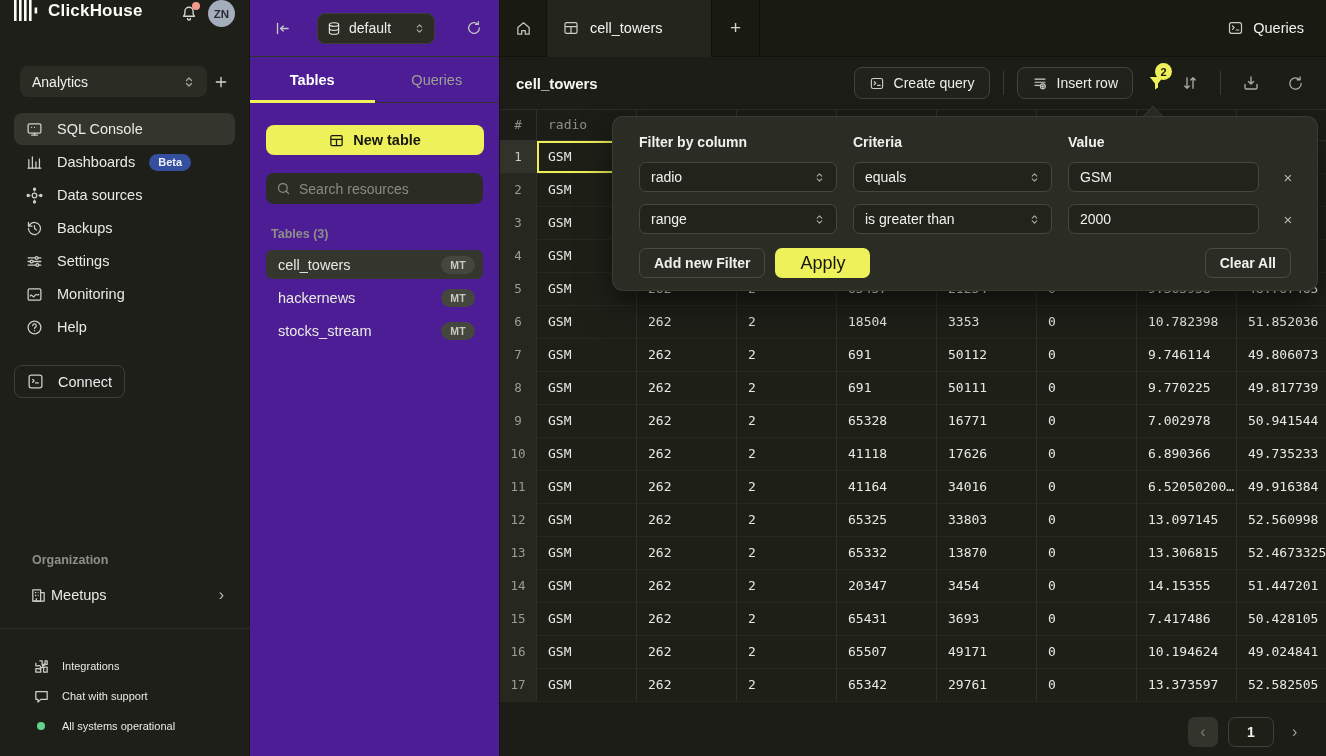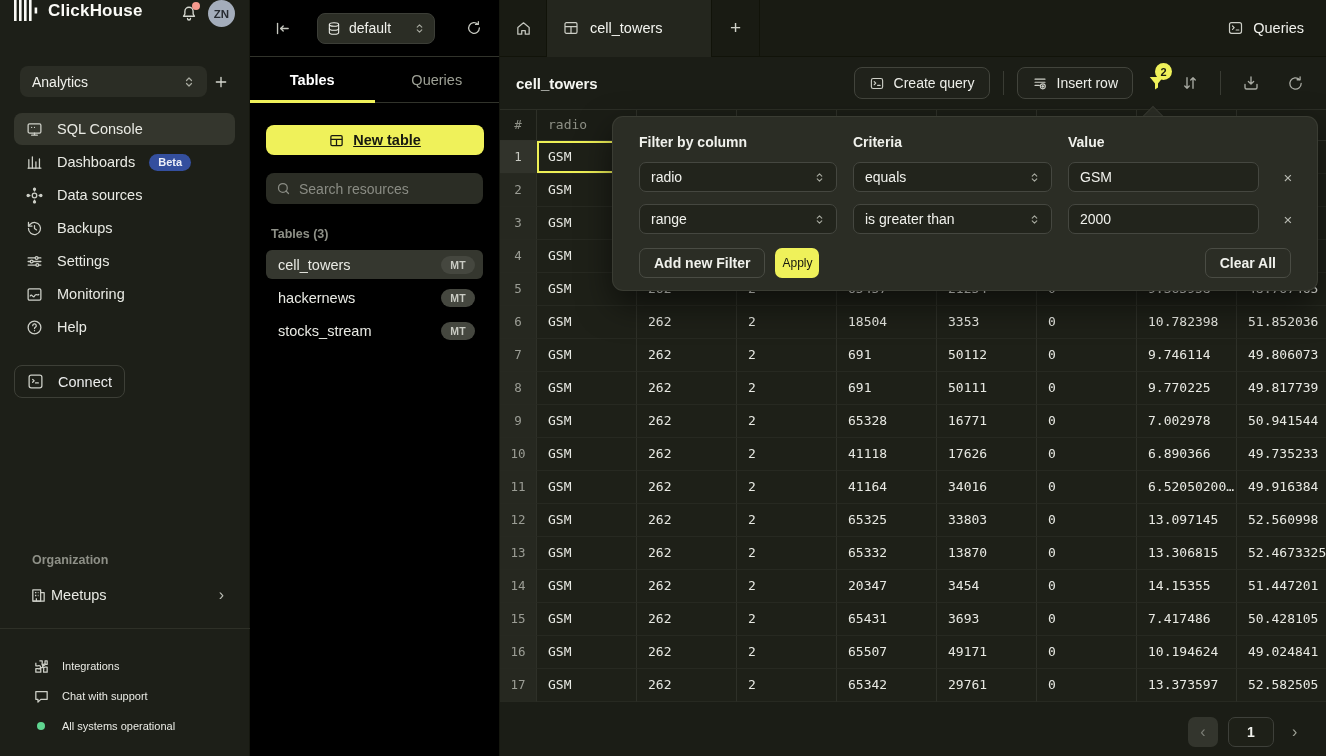--- a/index.html
+++ b/index.html
@@ -32,31 +32,31 @@
   .connect-btn { margin:22px 14px 0; height:33px; border:1px solid #3d3f37; border-radius:8px; display:flex; align-items:center; gap:14px; padding:0 12px; color:#eceded; font-size:14.5px; background:transparent; }
   .org-label { position:absolute; left:32px; top:553px; font-size:12.5px; font-weight:bold; color:#8e9087; }
   .org-item { position:absolute; left:14px; top:578px; width:210px; height:34px; display:flex; align-items:center; gap:4px; padding:0 0 0 16px; color:#e9eae4; font-size:14.5px; }
   .org-item .chev { margin-left:auto; color:#b9bbb3; font-size:16px; }
   .sb-divider { position:absolute; left:0; top:628px; width:250px; height:1px; background:#2e3027; }
   .sb-foot { position:absolute; left:14px; width:222px; height:28px; display:flex; align-items:center; gap:12px; padding-left:19px; color:#e9eae4; font-size:11px; }
   .f1{ top:652px; } .f2{ top:682px; } .f3{ top:712px; }
   .green-dot { width:8px; height:8px; border-radius:50%; background:#5fd590; margin:0 5px 0 4px; }
 
   
-  .explorer { position:absolute; left:250px; top:0; width:250px; height:756px; background:#000000; border-right:1px solid #15170f; }
+  .explorer { position:absolute; left:250px; top:0; width:250px; height:756px; background:#4c1d95; border-right:1px solid #15170f; }
   .ex-top { height:57px; display:flex; align-items:center; padding:0 17px 0 24px; border-bottom:1px solid #31332b; }
   .collapse { color:#c6c8c0; }
   .db-select { margin-left:26px; width:118px; height:31px; background:#2b2d25; border:1px solid #3c3e37; border-radius:8px; display:flex; align-items:center; gap:8px; padding:0 9px; color:#f0f1ec; }
   .db-select .updown { margin-left:auto; color:#a9aba1; }
   .ex-refresh { margin-left:auto; color:#c6c8c0; }
   .ex-tabs { position:relative; height:46px; display:flex; border-bottom:1px solid #31332b; }
   .ex-tab { flex:1; display:flex; align-items:center; justify-content:center; font-size:14.5px; color:#9da095; }
   .ex-tab.active { color:#ffffff; font-weight:bold; }
   .ex-underline { position:absolute; left:0; bottom:-1px; width:125px; height:3px; background:#eff15a; }
-  .new-table { margin:22px 16px 0; height:30px; background:#eff15a; border:none; border-radius:8px; display:flex; align-items:center; justify-content:center; gap:9px; color:#16180f; font-size:14.5px; font-weight:bold; width:218px;text-decoration:underline; }
+  .new-table { margin:22px 16px 0; height:30px; background:#eff15a; border:none; border-radius:8px; display:flex; align-items:center; justify-content:center; gap:9px; color:#16180f; font-size:14.5px; font-weight:bold; width:218px; }
   .search-box { margin:18px 16px 0; height:31px; background:#2b2d25; border-radius:8px; display:flex; align-items:center; gap:8px; padding:0 10px; }
   .search-box input { flex:1; background:transparent; border:none; outline:none; color:#d7d9d1; font-size:14px; font-family:"Liberation Sans",sans-serif; }
   .search-box input::placeholder { color:#8a8c84; }
   .list-label { margin:23px 0 9px 21px; font-size:12.5px; font-weight:bold; color:#8e9087; }
   .table-item { margin:0 16px 4px; height:29px; border-radius:6px; display:flex; align-items:center; padding:0 8px 0 12px; font-size:14.5px; color:#e9eae4; }
   .table-item.selected { background:#35372f; }
   .mt-badge { margin-left:auto; background:#45473f; color:#c9cbc3; font-size:10.5px; font-weight:bold; padding:3px 9px; border-radius:999px; letter-spacing:.3px; }
 
   
   .main { position:absolute; left:500px; top:0; width:826px; height:756px; background:#1b1d16; overflow:hidden; }
@@ -92,21 +92,21 @@
   .popup-caret { position:absolute; left:1146px; top:110px; width:14px; height:14px; background:#2b2d25; transform:rotate(45deg); box-shadow:0 0 0 1px #3a3c33; z-index:19; }
   .popup { position:absolute; left:613px; top:117px; width:704px; height:173px; background:#2b2d25; border-radius:10px; box-shadow:0 0 0 1px #3a3c33, 0 14px 34px rgba(0,0,0,.55); z-index:20; padding:17px 26px 0; }
   .fp-grid { display:grid; grid-template-columns:198px 199px 191px 1fr; column-gap:16px; row-gap:12px; align-items:center; }
   .fp-label { font-size:14px; font-weight:bold; color:#f0f1ec; }
   .fp-select, .fp-input { height:30px; background:#22241c; border:1px solid #454740; border-radius:7px; display:flex; align-items:center; padding:0 11px; color:#f0f1ec; font-size:14px; }
   .fp-select .updown { margin-left:auto; color:#a9aba1; }
   .fp-input input { width:100%; background:transparent; border:none; outline:none; color:#f0f1ec; font-size:14px; font-family:"Liberation Sans",sans-serif; }
   .fp-x { justify-self:end; width:26px; text-align:center; color:#b9bbb3; font-size:15px; }
   .fp-buttons { display:flex; align-items:center; gap:10px; margin-top:14px; }
   .btn-dark { height:30px; padding:0 14px; border:1px solid #4a4c44; border-radius:7px; background:transparent; color:#f0f1ec; font-size:14px; font-weight:bold; display:flex; align-items:center; }
-  .btn-apply { height:30px; padding:0 7px; border:none; border-radius:7px; background:#eff15a; color:#15170f; font-size:12px; display:flex; align-items:center; }
+  .btn-apply { height:30px; padding:0 25px; border:none; border-radius:7px; background:#eff15a; color:#15170f; font-size:18px; display:flex; align-items:center; }
   .btn-clear { margin-left:auto; }
 </style>
 </head>
 <body>
 
 <div class="page">
 
   <aside class="sidebar">
     <div class="sb-top">
       <div class="brand">

